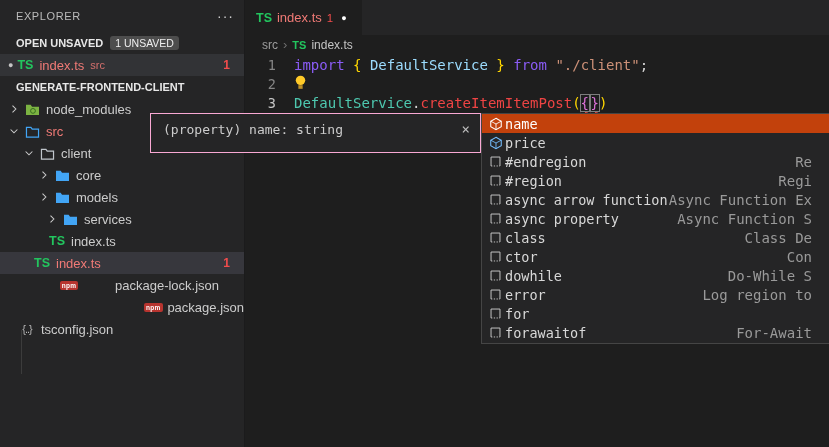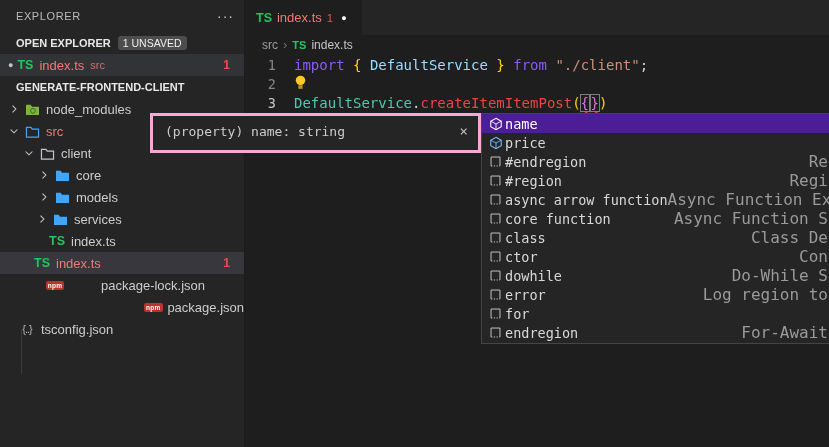--- a/index.html
+++ b/index.html
@@ -57,46 +57,46 @@
   .tok-keyword { color:#8b5cf6; } .tok-var { color:#9cdcfe; } .tok-string { color:#ce9178; }
   .tok-class { color:#4ec9b0; } .tok-fn { color:#ef4444; } .tok-gold { color:#ffd700; }
   .tok-plain { color:#d4d4d4; }
   .tok-brace { color:#da70d6; outline:1px solid #7d7d7d;
     text-decoration:underline wavy #f14c4c 1px; text-underline-offset:3px; }
   .cursor { display:inline-block; width:1.5px; height:16px; background:#d7d7d7; vertical-align:-3px; }
   .bulb { display:inline-block; vertical-align:-2px; }
 
   
   #hover { position:absolute; left:150px; top:113px; width:331px; height:40px;
-    background:#252526; border:3px solid #f9a8d4; color:#cccccc; font-size:13px;
+    background:#252526; border:1px solid #f9a8d4; color:#cccccc; font-size:13px;
     display:flex; align-items:flex-start; padding:8px 10px 0 12px; z-index:5; }
   #hover .close { margin-left:auto; color:#c0c0c0; font-size:14px; line-height:14px; cursor:pointer; }
 
   
   #suggest { position:absolute; left:481px; top:113px; width:348px; height:231px;
     background:#252526; border:1px solid #454545; border-right:none; z-index:6; overflow:hidden; }
   .sg-row { display:flex; align-items:center; height:19px; padding-left:4px; cursor:pointer; }
-  .sg-row.selected { background:#4c1d95; }
+  .sg-row.selected { background:#c2410c; }
   .sg-row .sg-icon { width:19px; min-width:19px; display:flex; align-items:center; justify-content:center; }
   .sg-row .sg-label { font-size:13.5px; color:#d8d8d8; white-space:pre; }
   .sg-row.selected .sg-label { color:#ffffff; }
-  .sg-row .sg-detail { margin-left:auto; font-size:16px; color:#9a9a9a; white-space:pre; padding-right:1px; }
+  .sg-row .sg-detail { margin-left:auto; font-size:14px; color:#9a9a9a; white-space:pre; padding-right:17px; }
 </style>
 </head>
 <body>
 
 <div id="sidebar">
   <div class="sb-header">
     <span>EXPLORER</span>
     <span class="more">···</span>
   </div>
 
   <div class="section-header">
     <span class="chev"></span>
-    <span>OPEN EXPLORER</span>
+    <span>OPEN UNSAVED</span>
     <span class="badge-pill">1 UNSAVED</span>
   </div>
   <div id="open-editors-list">
       <div class="row sel-open">
         <span class="dot-mod">●</span>
         <span class="ficon">
           <span class="ts-glyph">TS</span>
         </span>
         <span class="label red">index.ts</span>
         <span class="desc red">src</span>
@@ -169,21 +169,21 @@
             <path d="M6 3.5 L10.5 8 L6 12.5" fill="none" stroke="#cccccc" stroke-width="1.4"></path>
           </svg>
         </span>
         <span class="ficon">
           <svg width="15" height="13" viewBox="0 0 16 14">
             <path d="M1 2 h5 l1.5 2 H15 v9 H1 Z" fill="#42a5f5"></path>
           </svg>
         </span>
         <span class="label">models</span>
       </div>
-      <div class="row" style="padding-left: 34px;">
+      <div class="row" style="padding-left: 44px;">
         <span class="chev">
           <svg width="12" height="12" viewBox="0 0 16 16">
             <path d="M6 3.5 L10.5 8 L6 12.5" fill="none" stroke="#cccccc" stroke-width="1.4"></path>
           </svg>
         </span>
         <span class="ficon">
           <svg width="15" height="13" viewBox="0 0 16 14">
             <path d="M1 2 h5 l1.5 2 H15 v9 H1 Z" fill="#42a5f5"></path>
           </svg>
         </span>
@@ -197,21 +197,21 @@
         <span class="label">index.ts</span>
       </div>
       <div class="row selected" style="padding-left: 21px;">
         <span class="spacer"></span>
         <span class="ficon">
           <span class="ts-glyph">TS</span>
         </span>
         <span class="label red">index.ts</span>
         <span class="badge-num badge-red">1</span>
       </div>
-      <div class="row" style="padding-left: 2px; gap: 32px;">
+      <div class="row" style="padding-left: 16px; gap: 32px;">
         <span class="spacer"></span>
         <span class="ficon">
           <span class="npm-glyph">npm</span>
         </span>
         <span class="label">package-lock.json</span>
       </div>
       <div class="row" style="padding-left: 6px; justify-content: flex-end;">
         <span class="spacer"></span>
         <span class="ficon">
           <span class="npm-glyph">npm</span>
@@ -318,21 +318,21 @@
       <span class="sg-label">async arrow function</span>
       <span class="sg-detail">Async Function Ex</span>
     </div>
     <div class="sg-row">
       <span class="sg-icon">
         <svg width="13" height="13" viewBox="0 0 16 16">
           <path d="M2.5 13.5 V2.5 H13.5 V13.5" fill="none" stroke="#c5c5c5" stroke-width="1.2"></path>
           <path d="M2.5 13.5 H13.5" fill="none" stroke="#c5c5c5" stroke-width="1.2" stroke-dasharray="1.6,1.8"></path>
         </svg>
       </span>
-      <span class="sg-label">core function</span>
+      <span class="sg-label">async property</span>
       <span class="sg-detail">Async Function S</span>
     </div>
     <div class="sg-row">
       <span class="sg-icon">
         <svg width="13" height="13" viewBox="0 0 16 16">
           <path d="M2.5 13.5 V2.5 H13.5 V13.5" fill="none" stroke="#c5c5c5" stroke-width="1.2"></path>
           <path d="M2.5 13.5 H13.5" fill="none" stroke="#c5c5c5" stroke-width="1.2" stroke-dasharray="1.6,1.8"></path>
         </svg>
       </span>
       <span class="sg-label">class</span>
@@ -378,16 +378,16 @@
       <span class="sg-label">for</span>
       <span class="sg-detail"></span>
     </div>
     <div class="sg-row">
       <span class="sg-icon">
         <svg width="13" height="13" viewBox="0 0 16 16">
           <path d="M2.5 13.5 V2.5 H13.5 V13.5" fill="none" stroke="#c5c5c5" stroke-width="1.2"></path>
           <path d="M2.5 13.5 H13.5" fill="none" stroke="#c5c5c5" stroke-width="1.2" stroke-dasharray="1.6,1.8"></path>
         </svg>
       </span>
-      <span class="sg-label">endregion</span>
+      <span class="sg-label">forawaitof</span>
       <span class="sg-detail">For-Await</span>
     </div>
   </div>
 
 </body></html>

